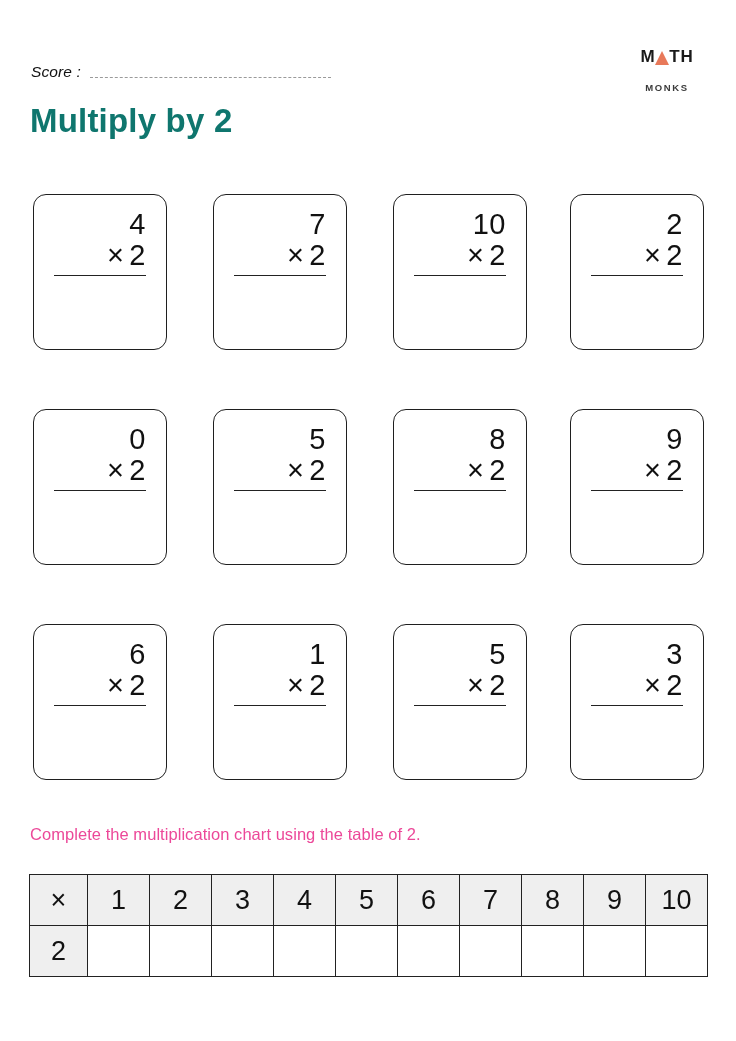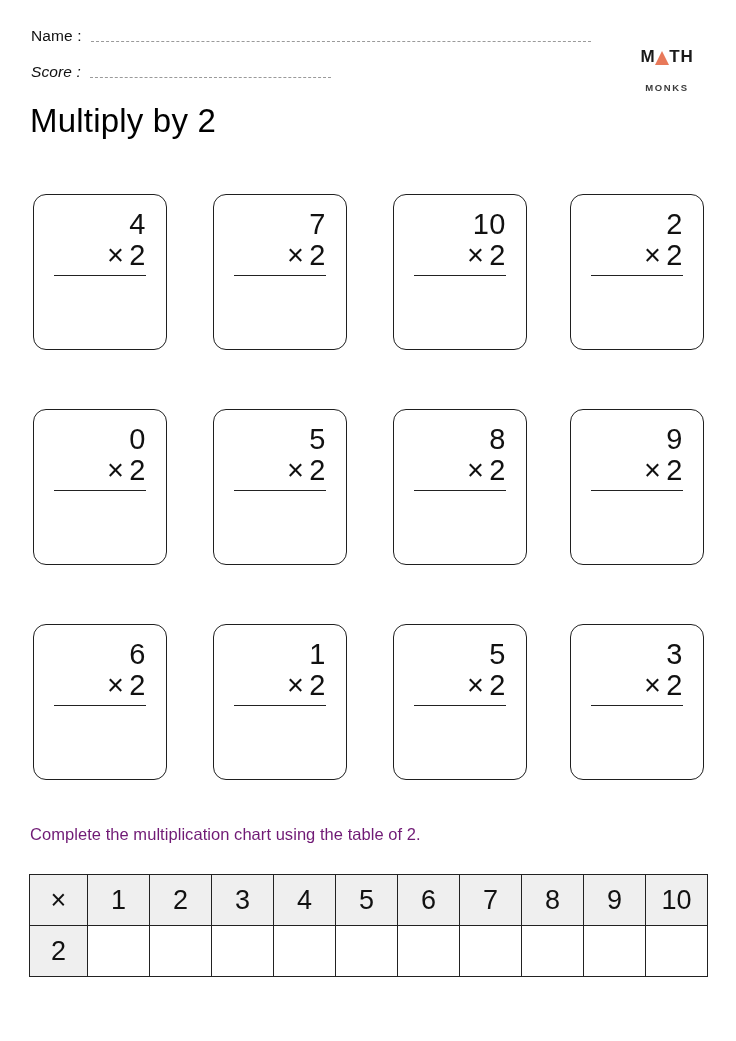--- a/index.html
+++ b/index.html
@@ -43,22 +43,22 @@
     position:relative; top:1px;
   }
   .logo-sub {
     font-size:9.5px; font-weight:700; letter-spacing:1.6px;
     color:#3a3a3a; margin-top:18px; line-height:1;
   }
 
   
   .title {
     position:absolute; left:30px; top:101px;
-    font-size:33px; font-weight:400; letter-spacing:.2px;
-    color:#000000; line-height:1.2; white-space:nowrap;text-align:center;
+    font-size:33px; font-weight:700; letter-spacing:.2px;
+    color:#0f766e; line-height:1.2; white-space:nowrap;text-align:center;
   }
 
   
   .grid { position:absolute; left:0; top:194px; width:736px; }
   .prow { position:relative; height:215px; }
   .card {
     position:absolute; width:134px; height:156px;
     border:1.6px solid #1f1f1f; border-radius:13px;
     background:#fff; box-sizing:border-box;
   }
@@ -77,21 +77,21 @@
   }
   .card .bot .op { margin-right:5px; }
   .card .rule {
     margin-top:3px; height:0;
     border-bottom:1.8px solid #222;
   }
 
   
   .instruction {
     position:absolute; left:30px; top:824px;
-    font-size:16.5px; font-weight:400; color:#701a75;
+    font-size:16.5px; font-weight:400; color:#ec4899;
     letter-spacing:.05px; white-space:nowrap; line-height:1.3;
   }
 
   
   .chart {
     position:absolute; left:29px; top:874px;
     border-collapse:collapse; table-layout:fixed;
     width:679px;
   }
   .chart td {
@@ -102,24 +102,20 @@
   }
   .chart td.lbl { width:58px; background:#efefef; }
   .chart td.hd  { background:#efefef; }
   .chart td.blank { background:#ffffff; }
 </style>
 </head>
 <body>
 
 <div class="sheet">
 
-  <div class="hdr-row name">
-    <span class="hdr-label">Name :</span>
-    <span class="hdr-dash"></span>
-  </div>
 
   <div class="hdr-row score">
     <span class="hdr-label">Score :</span>
     <span class="hdr-dash"></span>
   </div>
 
   <div class="logo">
     <div class="logo-main">
       <span>M</span>
       <span class="logo-tri"></span>

